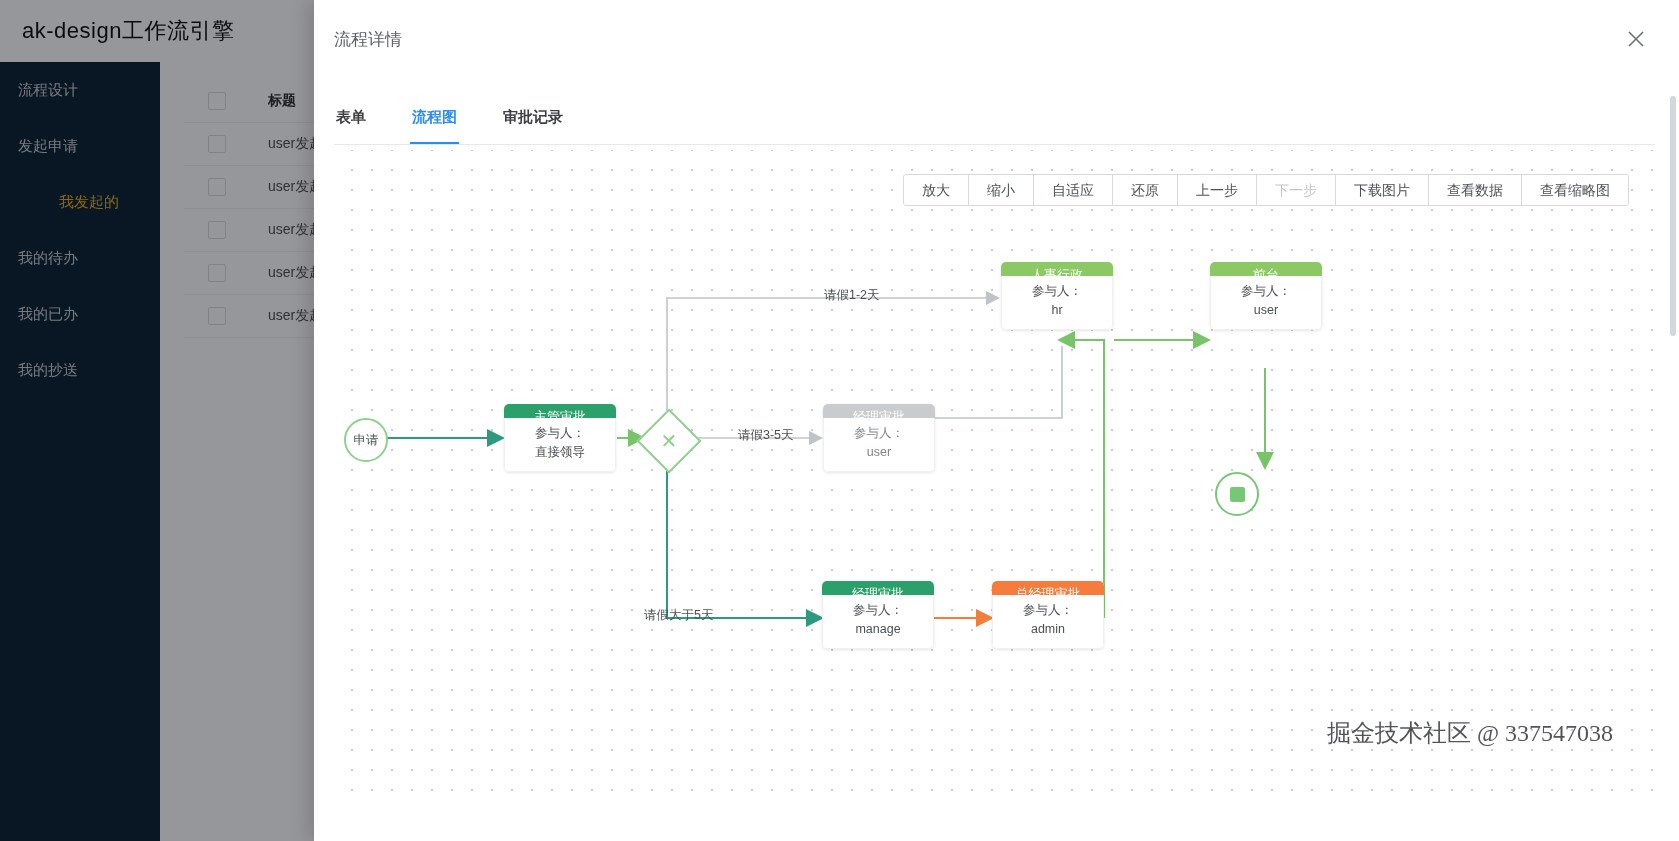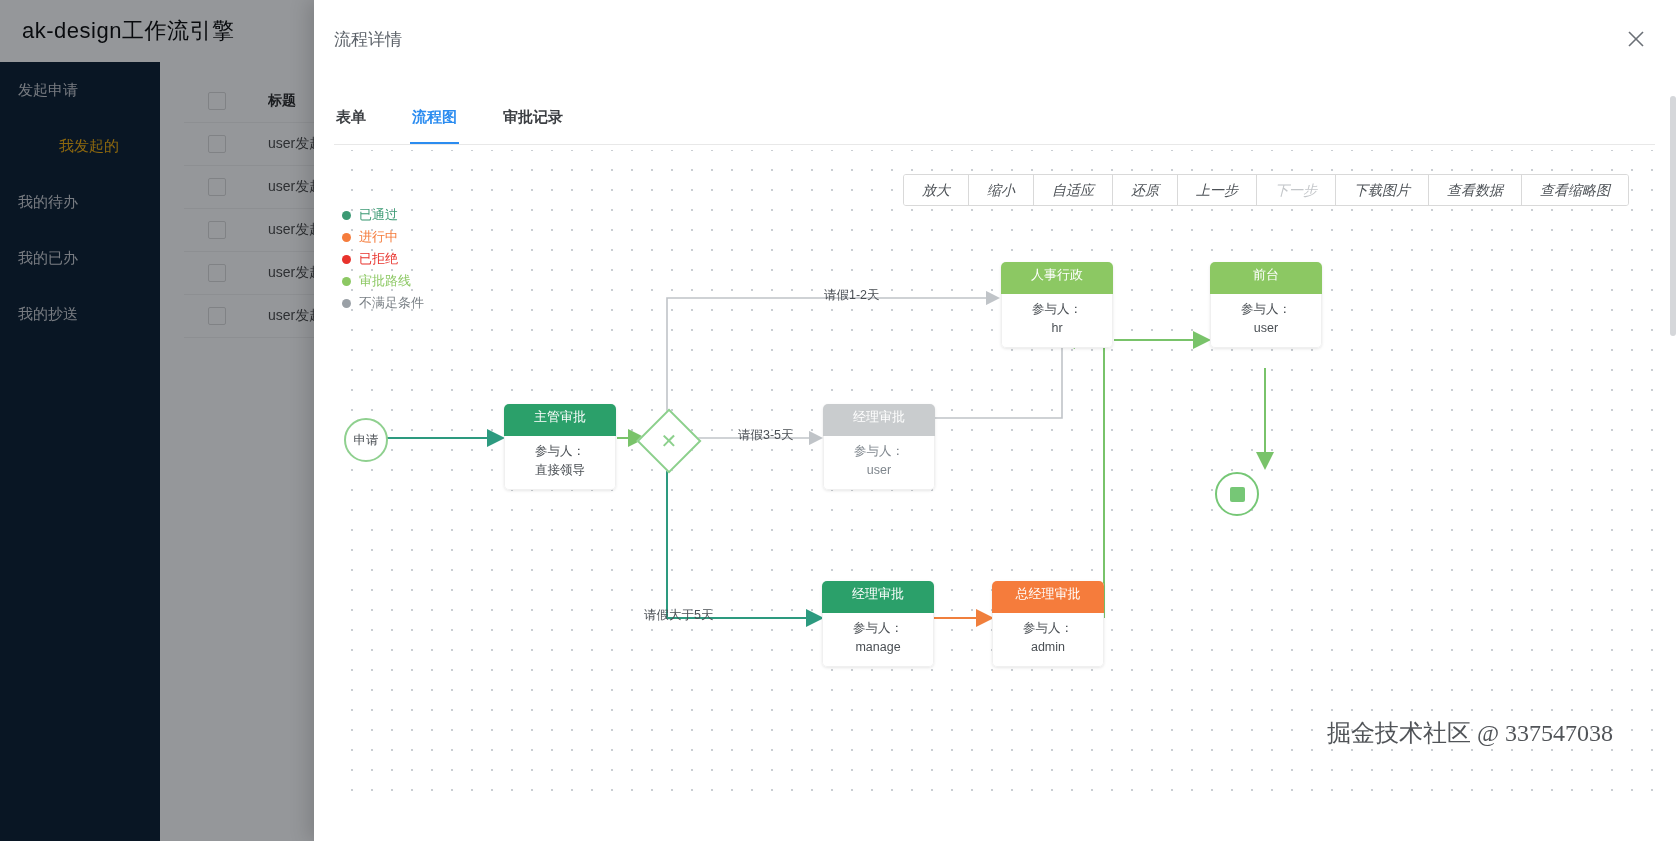--- a/index.html
+++ b/index.html
@@ -37,31 +37,31 @@
   .tab.active{color:#2b8cf0;border-bottom:2px solid #2b8cf0;}
   
   #canvas{position:absolute;left:20px;top:150px;width:1325px;height:645px;
           background-color:#fff;
           background-image:radial-gradient(#c9cdd2 1px, transparent 1.2px);
           background-size:20px 20px;background-position:8px 10px;overflow:hidden;}
   
   #toolbar{position:absolute;left:569px;top:24px;display:flex;border:1px solid #d9d9d9;border-radius:3px;
            background:#fff;overflow:hidden;}
   .tb-btn{padding:0 18px;height:30px;line-height:30px;font-size:14px;color:#4c5156;cursor:pointer;
-          border-right:1px solid #d9d9d9;background:#fff;white-space:nowrap;font-style:italic;}
+          border-right:1px solid #d9d9d9;background:#fff;white-space:nowrap;}
   .tb-btn:last-child{border-right:none;}
   .tb-btn.disabled{color:#c3c6c9;cursor:default;}
   
   #legend{position:absolute;left:8px;top:54px;}
   .lg-row{display:flex;align-items:center;height:22px;font-size:13px;}
   .lg-dot{width:9px;height:9px;border-radius:50%;margin-right:8px;flex:0 0 auto;}
   
   .node{position:absolute;width:112px;border-radius:5px;overflow:hidden;
         box-shadow:0 1px 3px rgba(0,0,0,.10);background:#fff;}
-  .node .hd{height:32px;line-height:26px;padding:0 6px;font-size:13px;color:#fff;box-sizing:border-box;}
+  .node .hd{height:14px;line-height:26px;padding:0 6px;font-size:13px;color:#fff;box-sizing:border-box;}
   .node .bd{padding:6px 9px 8px;font-size:12.5px;color:#4a4f54;line-height:1.55;box-sizing:border-box;
             border:1px solid rgba(0,0,0,.06);border-top:none;border-radius:0 0 5px 5px;background:#fff;}
   .node.grey .bd{color:#7f868d;}
   #start-node{position:absolute;left:10px;top:268px;width:40px;height:40px;border-radius:50%;
               border:2px solid #8fd08f;background:#fff;display:flex;align-items:center;justify-content:center;
               font-size:12.5px;color:#4a4f54;}
   #end-node{position:absolute;left:881px;top:322px;width:40px;height:40px;border-radius:50%;
             border:2px solid #76c776;background:#fff;display:flex;align-items:center;justify-content:center;}
   #end-node i{display:block;width:15px;height:15px;background:#76c776;border-radius:2px;}
   #gateway{position:absolute;left:312px;top:268px;width:42px;height:42px;border:2px solid #8cd08c;
@@ -79,20 +79,21 @@
 </head>
 <body>
 
 <div id="app-bg">
 
   <div id="app-header">
     <div id="app-title">ak-design工作流引擎</div>
   </div>
 
   <div id="app-sidebar">
+    <div class="side-item">流程设计</div>
     <div class="side-item">发起申请</div>
     <div class="side-item active">我发起的</div>
     <div class="side-item">我的待办</div>
     <div class="side-item">我的已办</div>
     <div class="side-item">我的抄送</div>
   </div>
 
   <div id="app-table">
     <div class="tbl-row head">
       <span class="cbx"></span>
@@ -151,42 +152,20 @@
       <div class="tb-btn">缩小</div>
       <div class="tb-btn">自适应</div>
       <div class="tb-btn">还原</div>
       <div class="tb-btn">上一步</div>
       <div class="tb-btn disabled">下一步</div>
       <div class="tb-btn">下载图片</div>
       <div class="tb-btn">查看数据</div>
       <div class="tb-btn">查看缩略图</div>
     </div>
 
-    <div id="legend">
-      <div class="lg-row">
-        <span class="lg-dot" style="background:#3c9a74"></span>
-        <span style="color:#3c9a74">已通过</span>
-      </div>
-      <div class="lg-row">
-        <span class="lg-dot" style="background:#f57c3c"></span>
-        <span style="color:#f57c3c">进行中</span>
-      </div>
-      <div class="lg-row">
-        <span class="lg-dot" style="background:#e8322c"></span>
-        <span style="color:#e8322c">已拒绝</span>
-      </div>
-      <div class="lg-row">
-        <span class="lg-dot" style="background:#8cc863"></span>
-        <span style="color:#8cc863">审批路线</span>
-      </div>
-      <div class="lg-row">
-        <span class="lg-dot" style="background:#9aa0a6"></span>
-        <span style="color:#7a8086">不满足条件</span>
-      </div>
-    </div>
 
     <svg id="wires">
       <defs>
         <marker id="ar-teal" markerWidth="9" markerHeight="9" refX="7" refY="4.5" orient="auto">
           <path d="M0,0 L9,4.5 L0,9 z" fill="#2d9a7f"></path>
         </marker>
         <marker id="ar-green" markerWidth="9" markerHeight="9" refX="7" refY="4.5" orient="auto">
           <path d="M0,0 L9,4.5 L0,9 z" fill="#79c36a"></path>
         </marker>
         <marker id="ar-grey" markerWidth="9" markerHeight="9" refX="7" refY="4.5" orient="auto">

